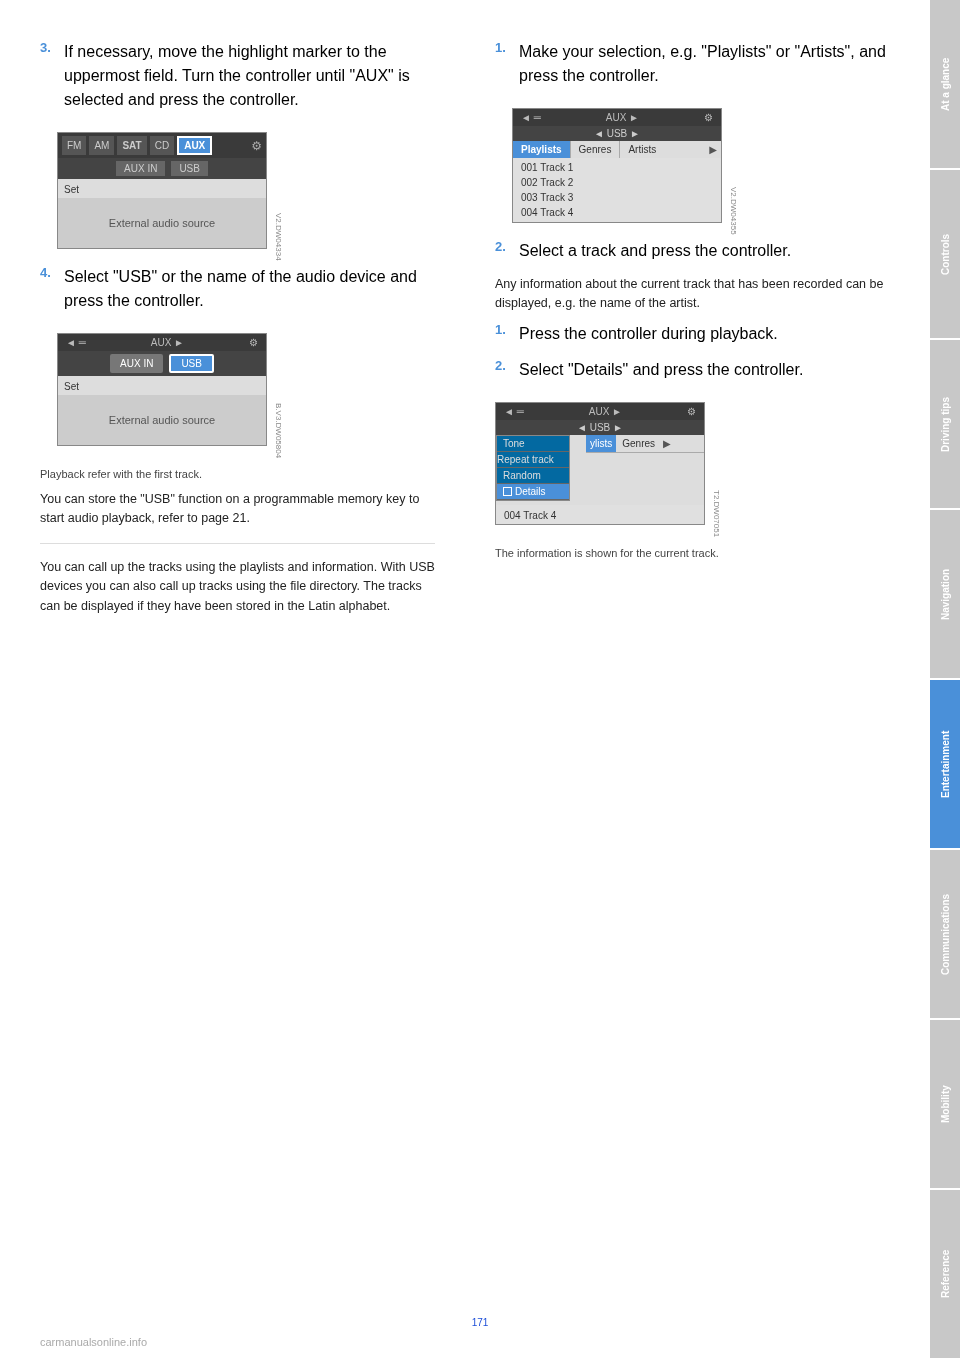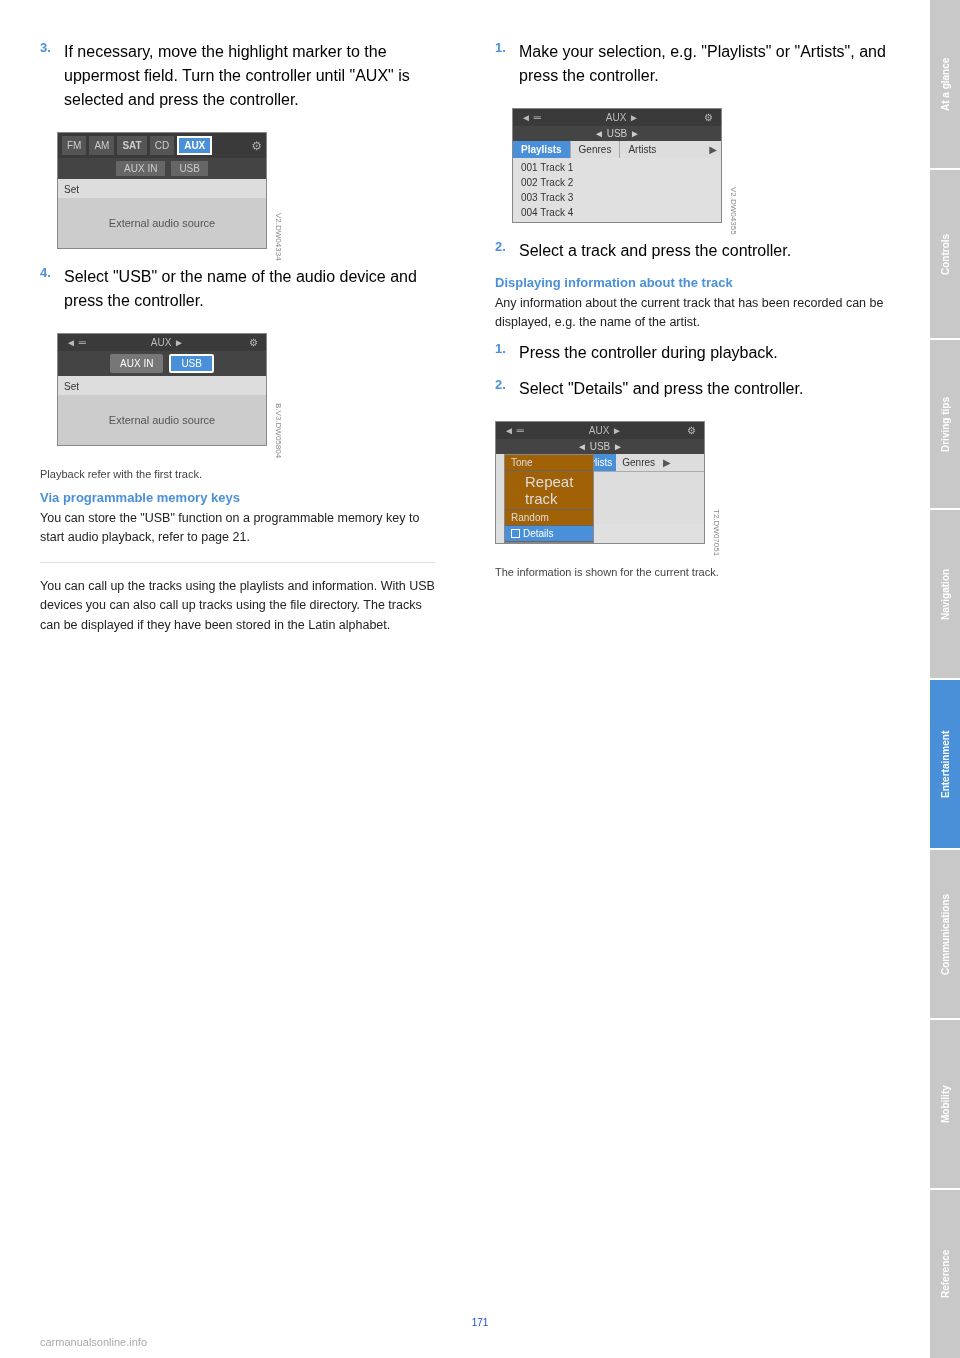--- a/index.html
+++ b/index.html
@@ -287,21 +287,20 @@
             <span style="font-size:11px; color:#555;">External audio source</span>
           </div>
         </div>
         <span class="screen-img-num">B.V3.DW05804</span>
       </div>
 
       
       <p class="small-caption">Playback refer with the first track.</p>
 
       
-      <p class="sub-heading">Via programmable memory keys</p>
       <p class="body-text">You can store the "USB" function on a programmable memory key to start audio playback, refer to page 21.</p>
 
       <hr class="hr-divider">
 
       
       <p class="body-text">You can call up the tracks using the playlists and information. With USB devices you can also call up tracks using the file directory. The tracks can be displayed if they have been stored in the Latin alphabet.</p>
 
     </div>
 
     <div class="right-column">
@@ -343,21 +342,20 @@
         <span class="screen-img-num">V2.DW04355</span>
       </div>
 
       
       <div class="step">
         <span class="step-number">2.</span>
         <span class="step-text">Select a track and press the controller.</span>
       </div>
 
       
-      <p class="sub-heading">Displaying information about the track</p>
       <p class="body-text">Any information about the current track that has been recorded can be displayed, e.g. the name of the artist.</p>
 
       
       <div class="step">
         <span class="step-number">1.</span>
         <span class="step-text">Press the controller during playback.</span>
       </div>
 
       
       <div class="step">
@@ -372,23 +370,23 @@
             <span>◄ ═</span>
             <span>AUX ►</span>
             <span>⚙</span>
           </div>
           <div style="display:flex; justify-content:center; background:#444; padding:2px;">
             <span style="color:#ccc;font-size:10px;">◄ USB ►</span>
           </div>
 
           <div style="display:flex; position:relative;">
 
-            <div style="position:absolute; left:8px; top:0; width:90px; z-index:2; background:#a16207; border:1px solid #888;">
+            <div style="position:absolute; left:0; top:0; width:74px; z-index:2; background:#0369a1; border:1px solid #888;">
               <div style="padding:2px 6px;font-size:10px;color:#ddd;border-bottom:1px solid #666;">Tone</div>
-              <div style="padding:2px 20px;font-size:15px;color:#ddd;border-bottom:1px solid #666;">Repeat track</div>
+              <div style="padding:2px 0;font-size:10px;color:#ddd;border-bottom:1px solid #666;">Repeat track</div>
               <div style="padding:2px 6px;font-size:10px;color:#ddd;border-bottom:1px solid #666;">Random</div>
               <div style="padding:2px 6px;font-size:10px;color:#fff;background:#4a90d9;display:flex;align-items:center;gap:3px;border-bottom:1px solid #666;">
                 <span style="width:9px;height:9px;border:1px solid #fff;display:inline-block;"></span>
                 <span>Details</span>
               </div>
             </div>
 
             <div style="flex:1; background:#ddd; margin-left:0; padding-left:90px; min-height:70px;">
               <div style="display:flex; background:#ddd; border-bottom:1px solid #aaa;">
                 <span style="font-size:10px;color:#333;padding:3px 4px; background:#4a90d9; color:#fff;">ylists</span>

